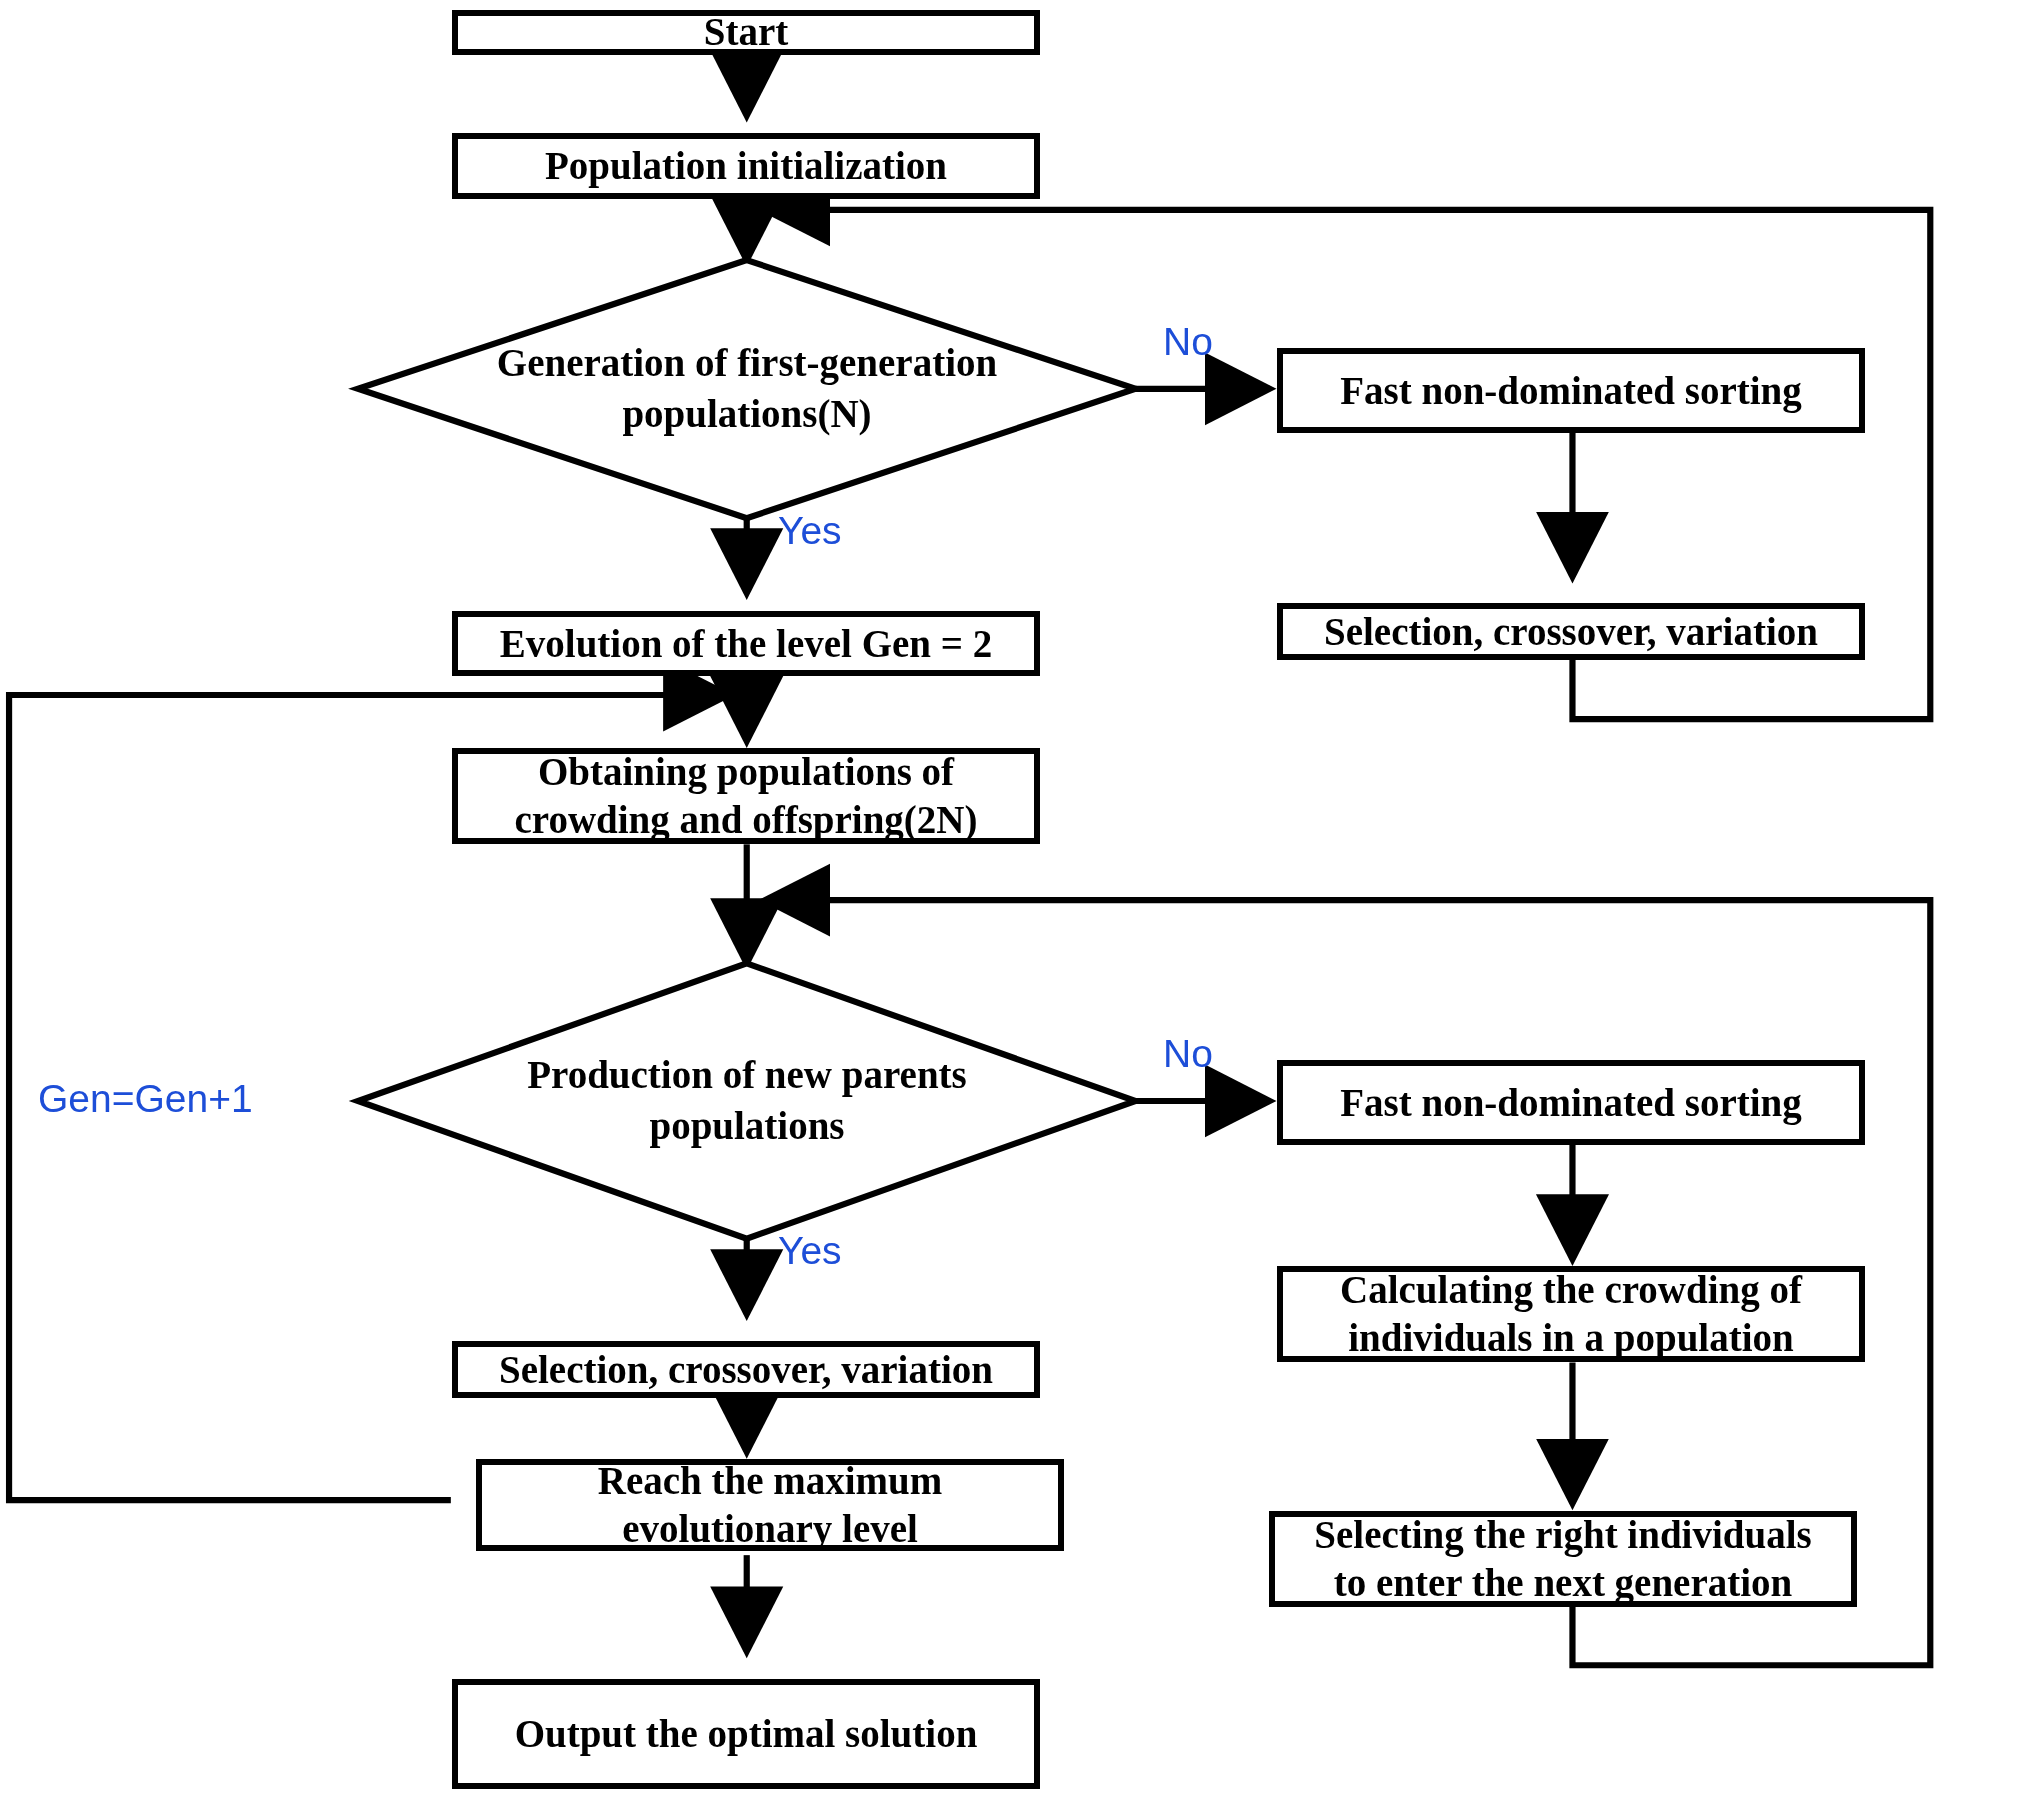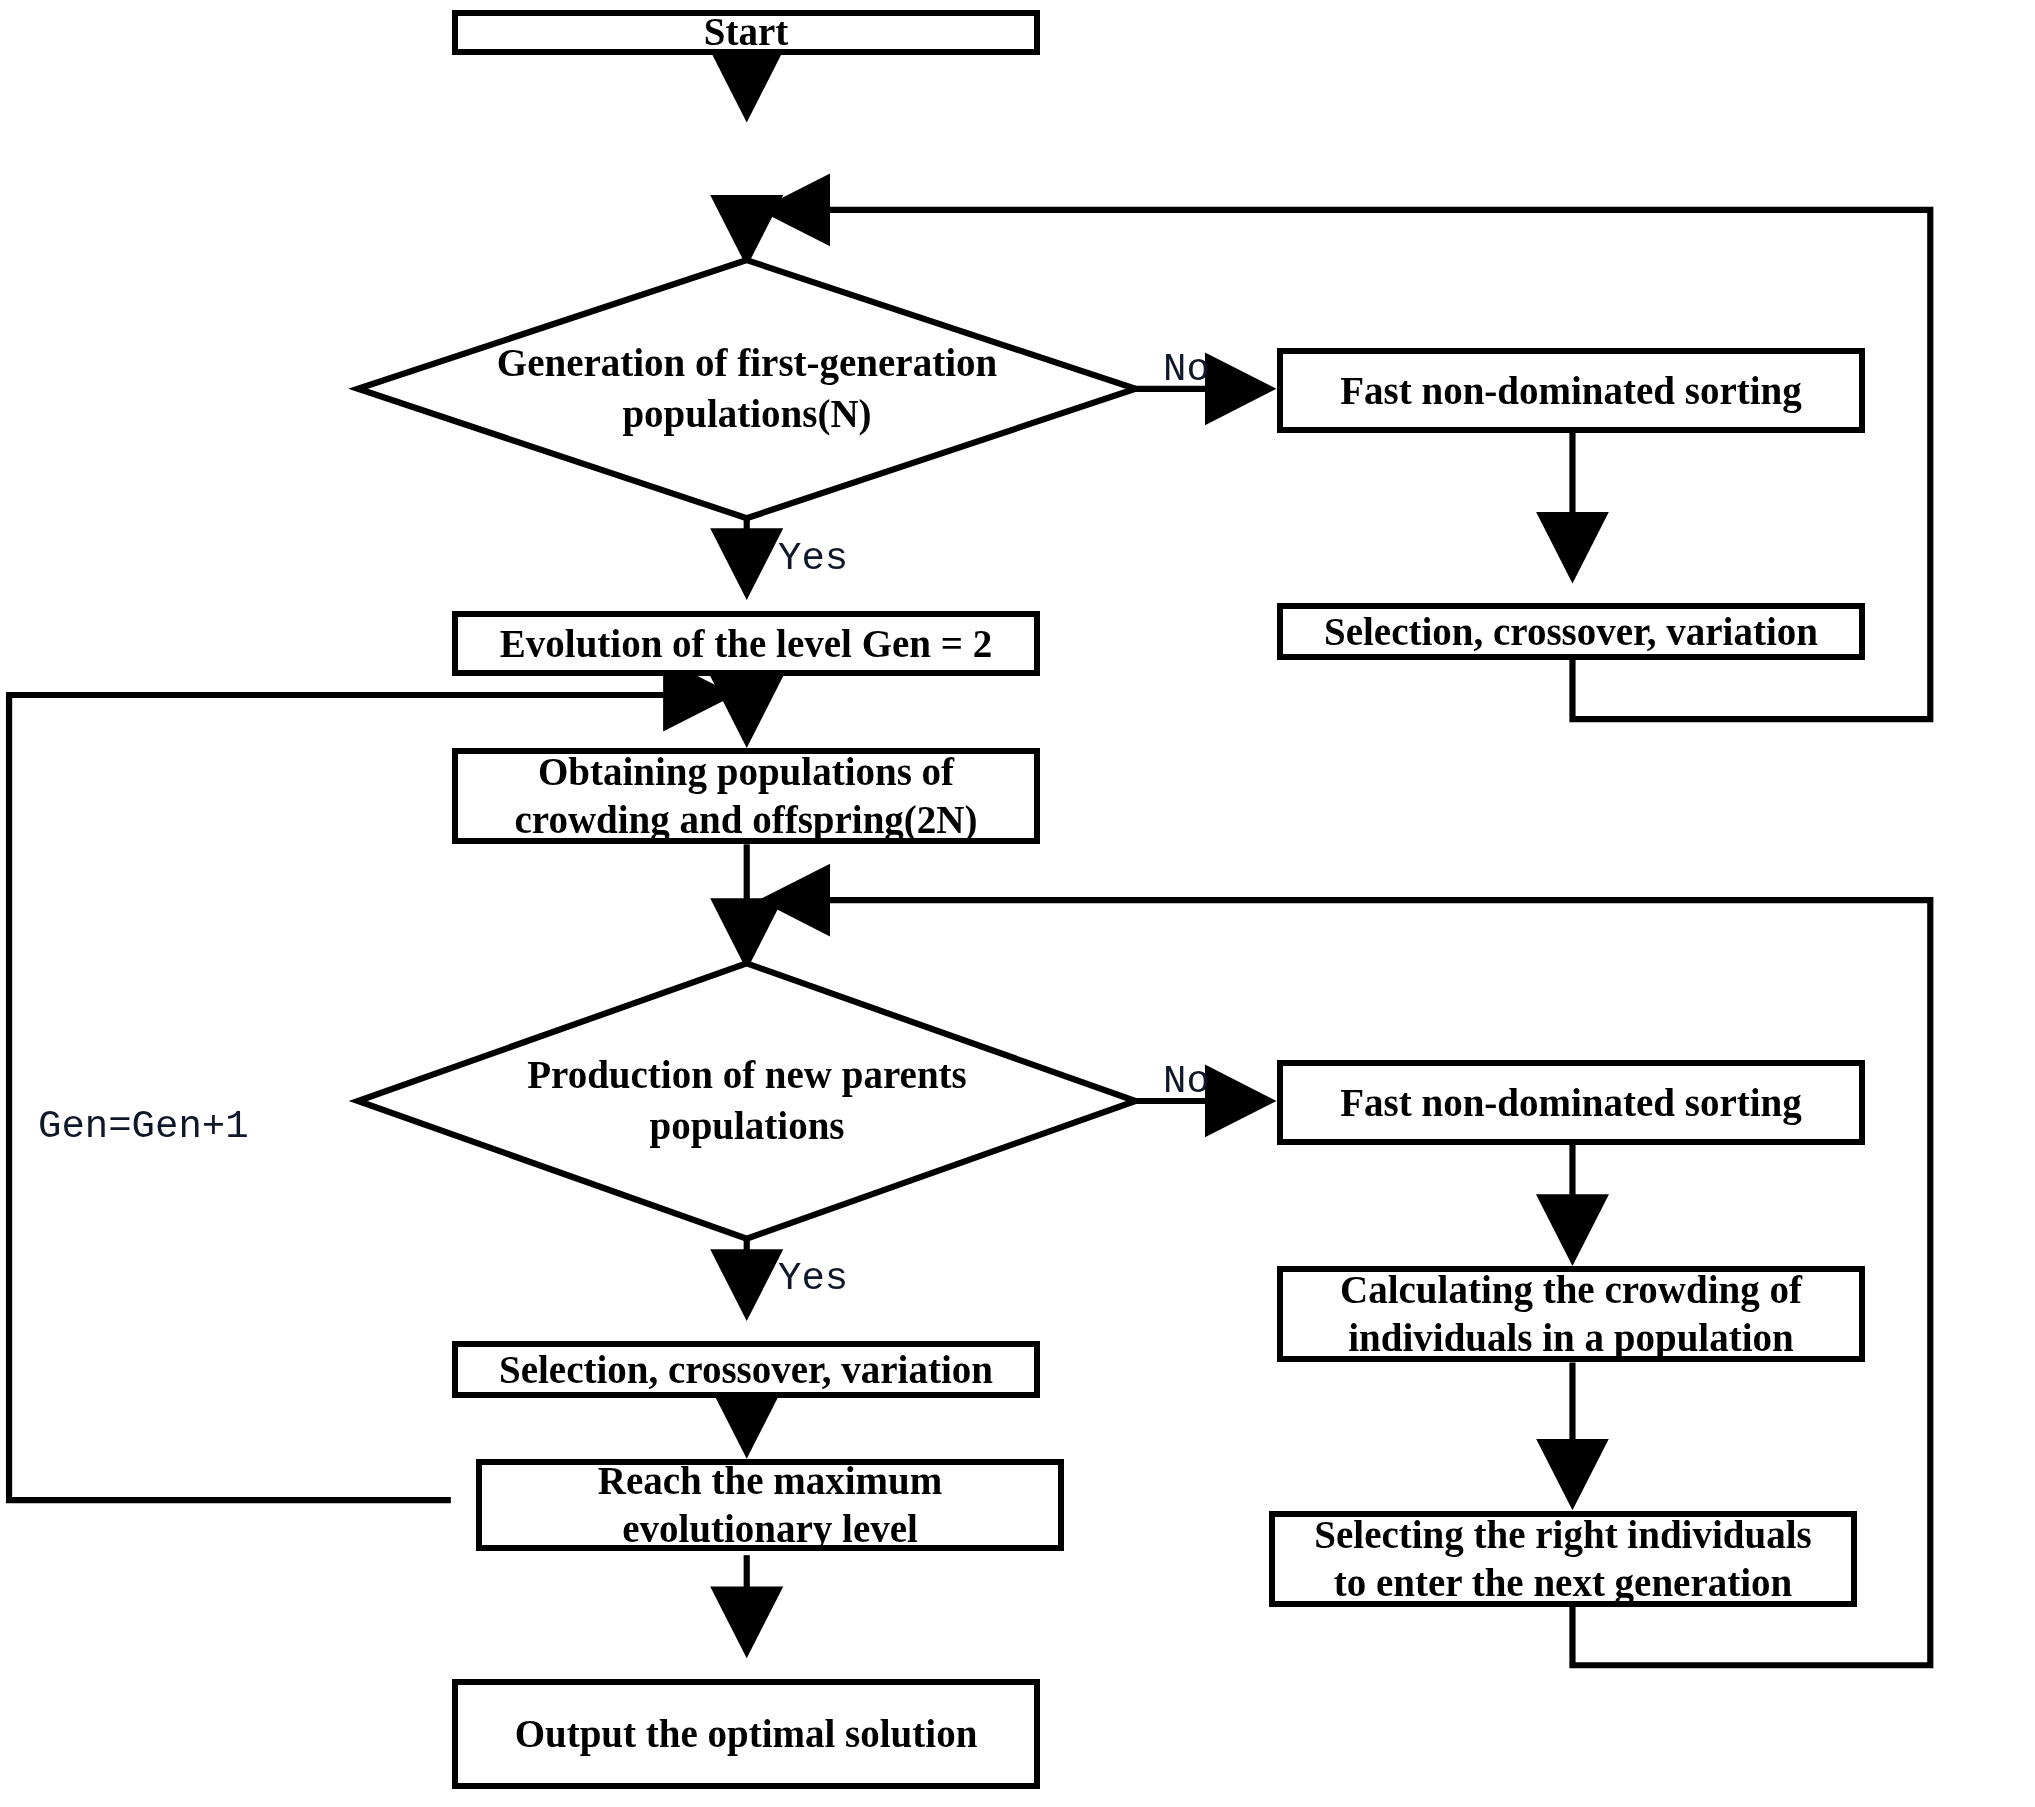--- a/index.html
+++ b/index.html
@@ -7,21 +7,21 @@
   #stage{position:relative;width:2035px;height:1807px;background:#fff;overflow:hidden;}
   #edges{position:absolute;left:0;top:0;width:2035px;height:1807px;}
 
   .node{position:absolute;box-sizing:border-box;display:flex;align-items:center;justify-content:center;text-align:center;background:#fff;}
   .proc{border:6.2px solid #000;font-family:"Liberation Serif", serif;font-weight:bold;color:#000;line-height:1.22;padding:0 15px;}
   .proc span{display:block;}
 
   .dec{background:transparent;border:0;}
   .dec .dlabel{position:relative;z-index:3;font-family:"Liberation Serif", serif;font-weight:bold;color:#000;line-height:1.30;text-align:center;width:100%;}
 
-  .edgelabel{position:absolute;font-family:Liberation Mono, monospace;font-weight:400;color:#0f172a;white-space:nowrap;margin-top:28px;}
+  .edgelabel{position:absolute;font-family:Liberation Sans, sans-serif;font-weight:400;color:#1d4ed8;white-space:nowrap;}
 
   .f56{font-size:39px;}
 </style>
 </head>
 <body>
 
 <div id="stage">
 
   <svg id="edges" viewBox="0 0 2957 2626" width="2035" height="1807" xmlns="http://www.w3.org/2000/svg">
     <defs>
@@ -66,20 +66,23 @@
       <polygon points="1085,378 1650,565 1085,753 520,565" fill="#fff" stroke="#000" stroke-width="9"></polygon>
 
       <polygon points="1085,1400 1650,1600 1085,1800 520,1600" fill="#fff" stroke="#000" stroke-width="9"></polygon>
     </g>
   </svg>
 
   <div class="node proc f56" style="left:452px;top:9.6px;width:588px;height:45px;">
     <span>Start</span>
   </div>
 
+  <div class="node proc f56" style="left:452px;top:133px;width:588px;height:66px;">
+    <span>Population initialization</span>
+  </div>
 
   <div class="node proc f56" style="left:1277px;top:348px;width:588px;height:85px;">
     <span>Fast non-dominated sorting</span>
   </div>
 
   <div class="node proc f56" style="left:1277px;top:603px;width:588px;height:57px;">
     <span>Selection, crossover, variation</span>
   </div>
 
   <div class="node proc f56" style="left:452px;top:611px;width:588px;height:65px;">

